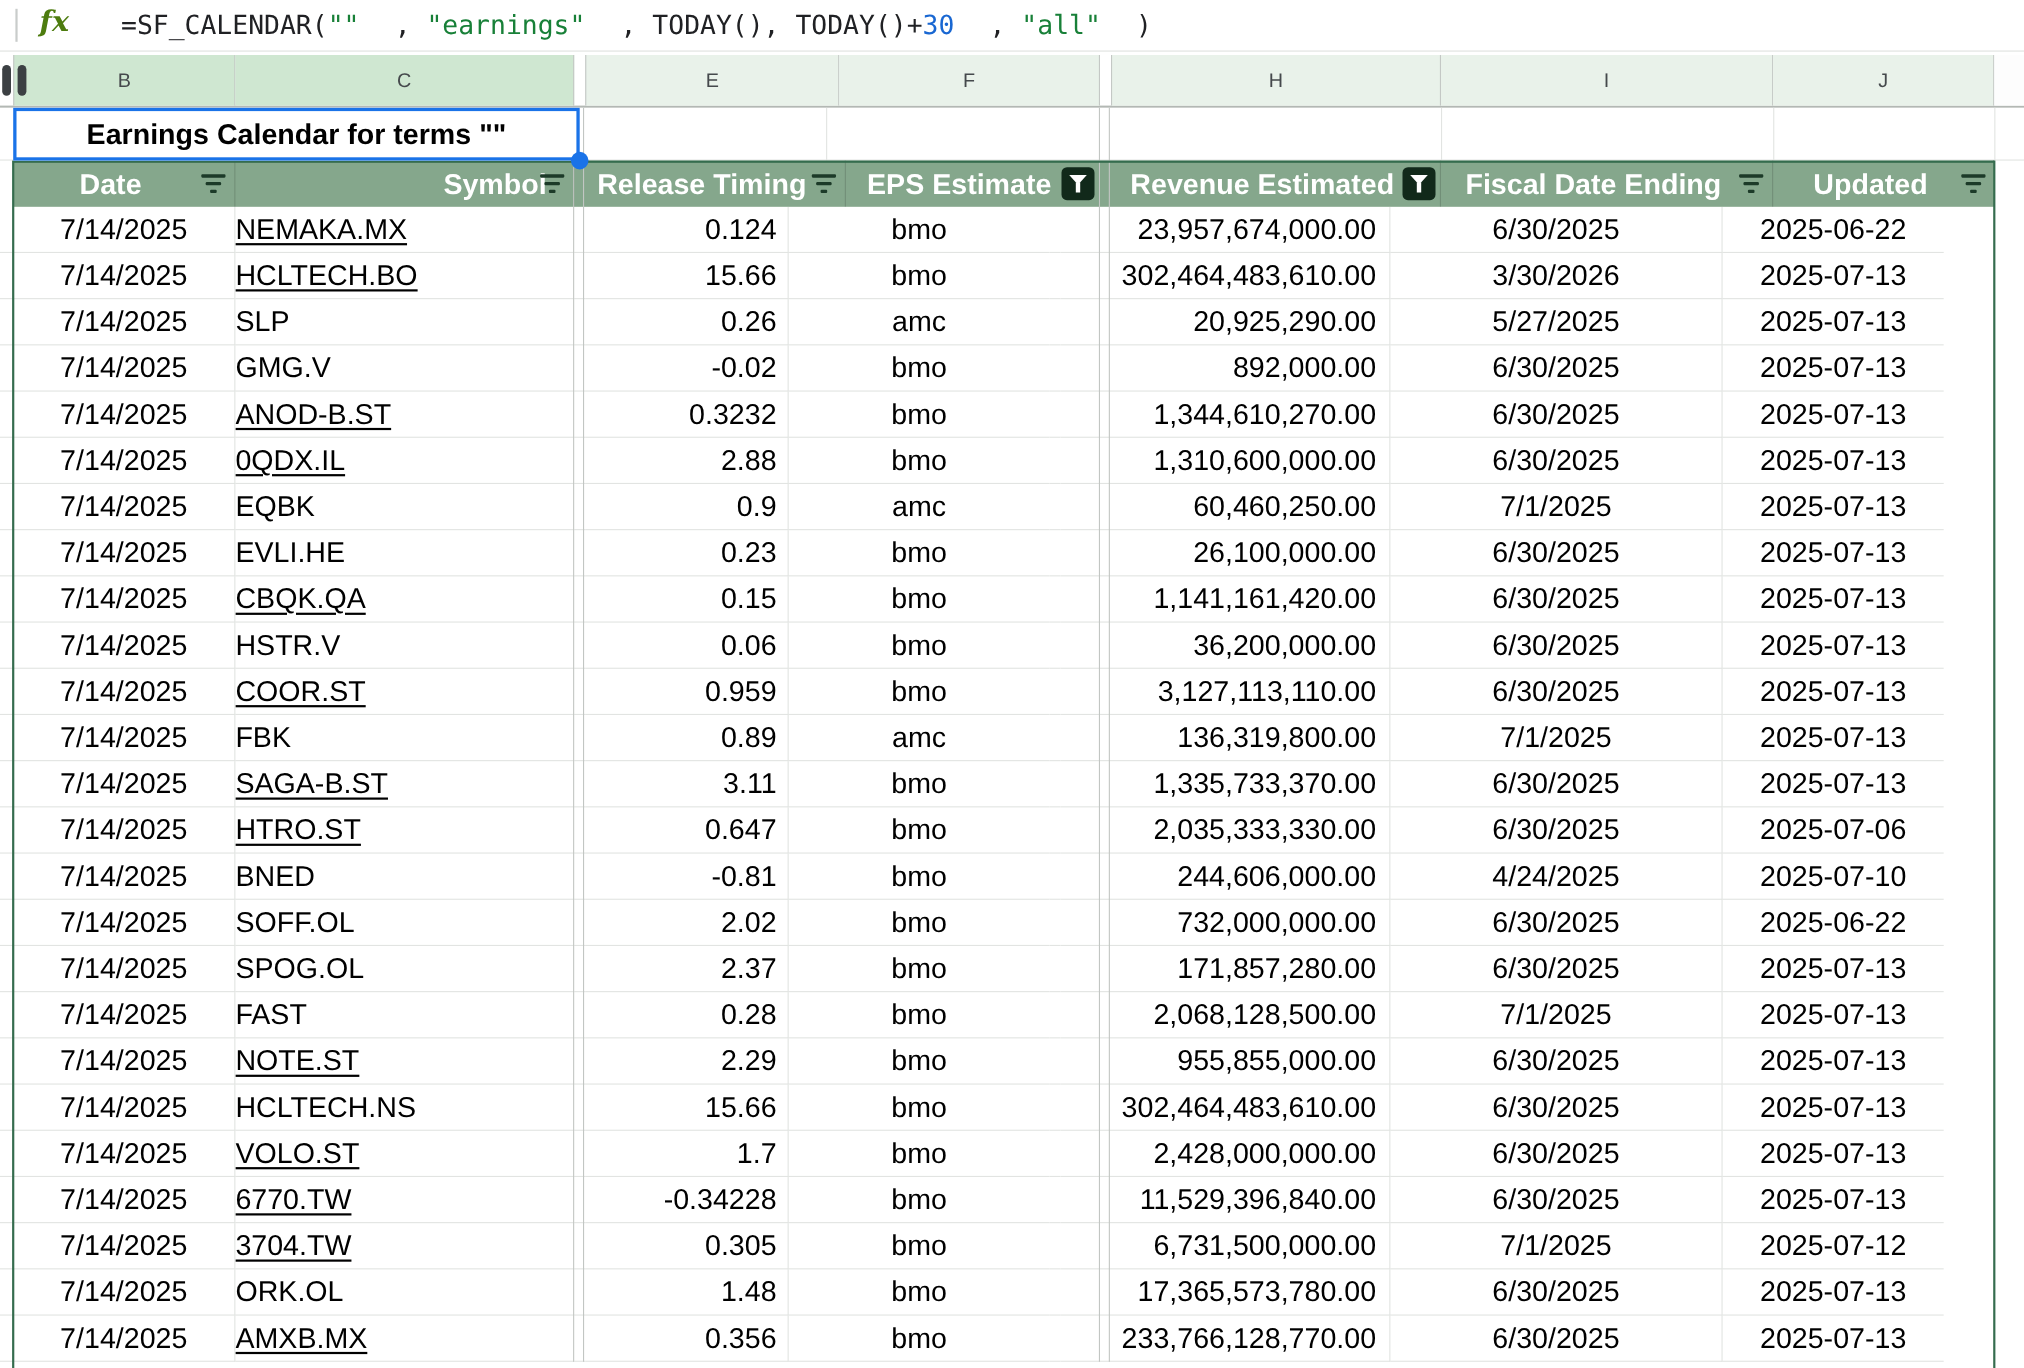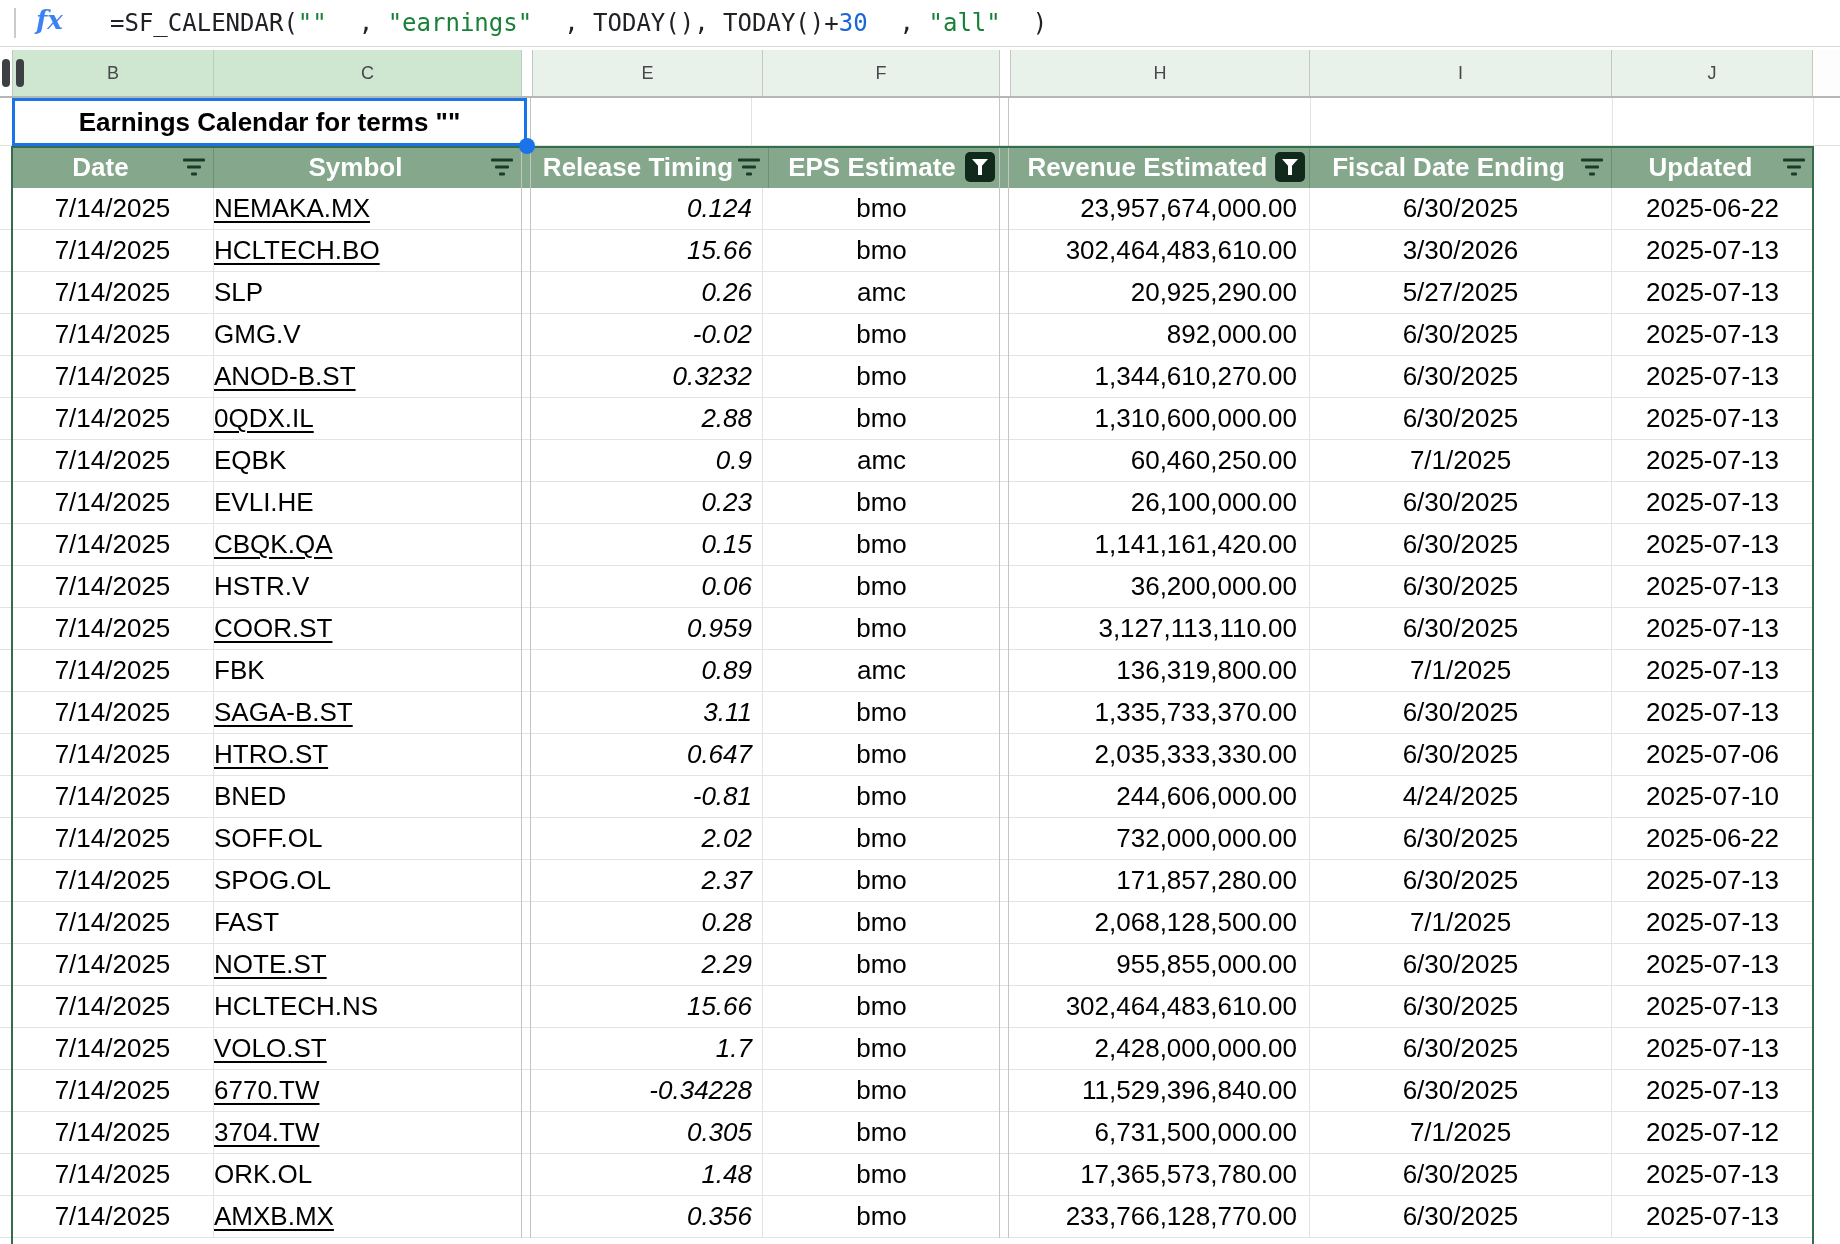--- a/index.html
+++ b/index.html
@@ -4,21 +4,21 @@
 <style>
   html,body{margin:0;padding:0;background:#fff;}
   .screen{position:relative;width:1840px;height:1244px;background:#ffffff;overflow:hidden;
           font-family:"Liberation Sans",sans-serif;color:#000;}
 
   
   .formula-bar{position:absolute;left:0;top:0;width:1840px;height:47px;background:#fff;
                border-bottom:1px solid #d7dad7;box-sizing:border-box;}
   .fb-divider{position:absolute;left:14px;top:8px;width:2px;height:30px;background:#c9cccb;}
   .fx-icon{position:absolute;left:36px;top:5px;font-family:"DejaVu Serif",serif;
-           font-style:italic;font-weight:bold;font-size:26px;color:#3b82f6;}
+           font-style:italic;font-weight:bold;font-size:26px;color:#4d7c0f;}
   .formula-text{position:absolute;left:78px;top:0;height:46px;display:flex;align-items:center;
                 font-family:"DejaVu Sans Mono",monospace;font-size:24px;white-space:pre;color:#202124;}
   .seg-plain{color:#202124;margin-left:32px;}
   .seg-string{color:var(--string-green,#188038);}
   .seg-number{color:var(--number-blue,#1967d2);}
 
   
   .band{position:absolute;left:0;top:47px;width:1840px;height:51px;background:#fff;
         border-bottom:2px solid #b3b8b4;box-sizing:border-box;}
   .band-cell{position:absolute;top:3px;height:46px;display:flex;align-items:center;justify-content:center;
@@ -55,21 +55,21 @@
               background:var(--selection-blue,#1a73e8);z-index:6;}
 
   
   .thead{position:absolute;left:12px;top:146px;width:1801px;height:42px;display:flex;
          background:var(--header-green,#85a78c);z-index:1;box-sizing:border-box;}
   .th{position:relative;display:flex;align-items:center;justify-content:center;
       color:#fff;font-weight:bold;font-size:26px;box-sizing:border-box;
       border-right:1px solid rgba(0,0,0,0.15);padding-right:24px;white-space:nowrap;overflow:hidden;}
   .th:last-child{border-right:none;}
   .th-gap{width:10px;border-right:none !important;padding:0;}
-  .w-date{width:202px;} .w-symbol{width:308px;} .w-eps{width:231px;} .w-timing{width:237px;}
+  .w-date{width:202px;} .w-symbol{width:308px;justify-content:flex-end;} .w-eps{width:231px;} .w-timing{width:237px;}
   .w-revenue{width:300px;} .w-fiscal{width:302px;} .w-updated{width:201px;}
 
   .flt-lines{position:absolute;right:8px;top:50%;transform:translateY(-50%);width:22px;height:17px;}
   .flt-lines i{display:block;background:#1c3a28;height:3px;border-radius:1px;margin:0 auto 4px auto;}
   .flt-lines i:nth-child(1){width:22px;} .flt-lines i:nth-child(2){width:14px;} .flt-lines i:nth-child(3){width:6px;margin-bottom:0;}
   .flt-funnel{position:absolute;right:4px;top:50%;transform:translateY(-50%);width:30px;height:30px;
               background:#11291a;border-radius:5px;display:flex;align-items:flex-start;justify-content:center;}
   .funnel-top{margin-top:7px;width:0;height:0;border-left:8px solid transparent;border-right:8px solid transparent;
               border-top:9px solid #fff;}
   .funnel-stem{position:absolute;left:13px;top:14px;width:4px;height:9px;background:#fff;}
@@ -81,21 +81,21 @@
 
   
   .rows{position:absolute;left:0;top:188px;width:1840px;z-index:0;}
   .row{display:flex;height:42px;box-sizing:border-box;font-size:26px;align-items:stretch;}
   .cell{box-sizing:border-box;border-bottom:1px solid #e2e4e2;display:flex;align-items:center;
         white-space:nowrap;overflow:hidden;}
   .c-spacer{width:12px;}
   .c-date{width:202px;justify-content:center;border-right:1px solid #e2e4e2;}
   .c-symbol{width:308px;}
   .c-gap{width:10px;}
-  .c-eps{width:231px;justify-content:flex-end;padding-right:10px;border-right:1px solid #e2e4e2;font-style:italic;}
+  .c-eps{width:185px;justify-content:flex-end;padding-right:10px;border-right:1px solid #e2e4e2;}
   .c-timing{width:237px;justify-content:center;}
   .c-revenue{width:300px;justify-content:flex-end;padding-right:12px;border-right:1px solid #e2e4e2;}
   .c-fiscal{width:302px;justify-content:center;border-right:1px solid #e2e4e2;}
   .c-updated{width:201px;justify-content:center;}
   .c-after{width:27px;border-bottom:none;}
   .sym-link{text-decoration:underline;text-decoration-thickness:2px;text-underline-offset:4px;}
 </style>
 </head>
 <body>
 

